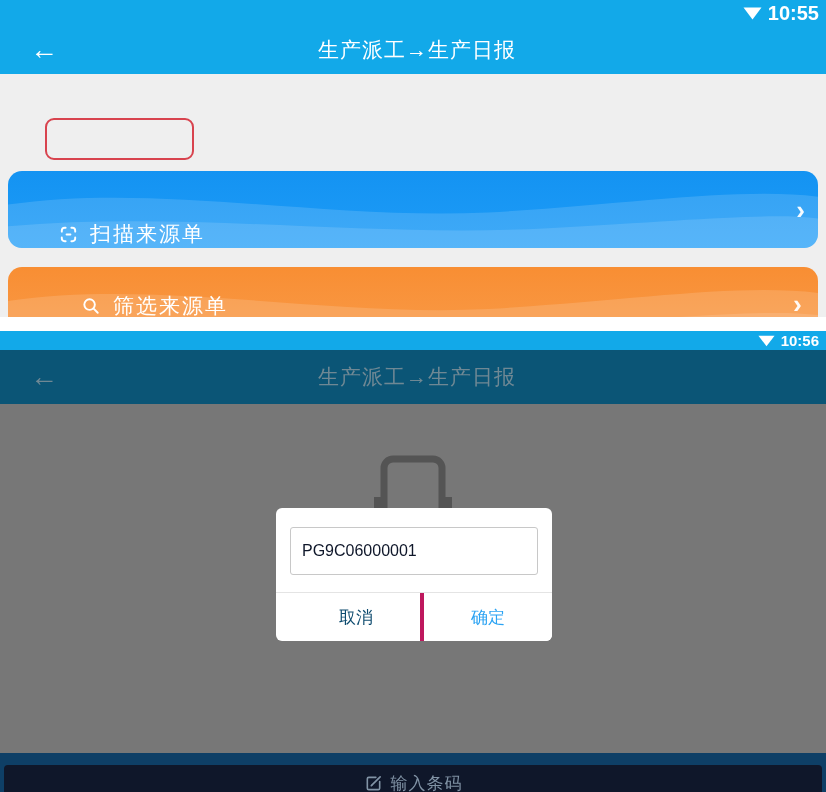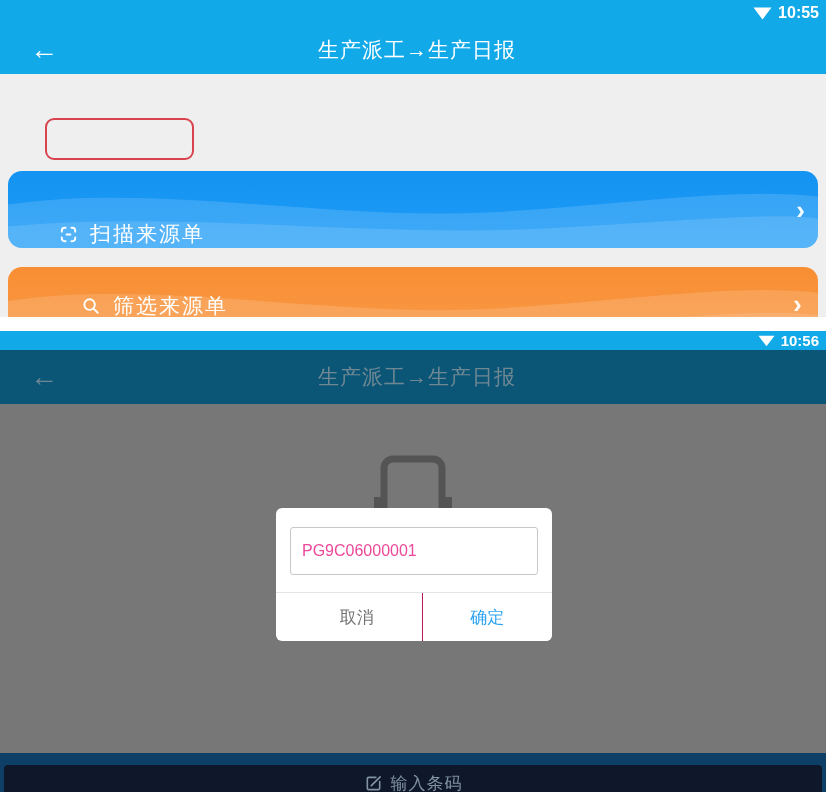--- a/index.html
+++ b/index.html
@@ -2,21 +2,21 @@
 <html><head>
 <meta charset="utf-8">
 <style>
   * { margin:0; padding:0; box-sizing:border-box; }
   body { font-family:"Liberation Sans","DejaVu Sans",sans-serif; }
   .page { position:relative; width:826px; height:792px; overflow:hidden; background:#ffffff; }
 
   
   .statusbar { position:absolute; left:0; right:0; background:#12A9E9; display:flex;
                align-items:center; justify-content:flex-end; padding-right:7px; gap:6px; }
-  .statusbar .time { color:#fff; font-weight:bold; font-size:16px; line-height:1; }
+  .statusbar .time { color:#fff; font-weight:bold; font-size:20px; line-height:1; }
   .wifi svg { display:block; }
 
   
   .s1-status { top:0; height:26px; }
   .s1-header { position:absolute; top:26px; left:0; right:0; height:48px; background:#12A9E9; }
   .s1-header .back, .s2-header .back { position:absolute; left:30px; top:50%; transform:translateY(-50%);
                font-size:28px; line-height:1; cursor:pointer; }
   .s1-header .back { color:#ffffff; }
   .hdr-title { position:absolute; left:8px; right:0; top:50%; transform:translateY(-50%);
                text-align:center; font-size:21px; letter-spacing:1px; }
@@ -47,27 +47,27 @@
   .s2-header .hdr-title { color:#6F8894; }
   .s2-body { position:absolute; top:404px; left:0; right:0; height:349px; background:#777777; }
 
   .phone-illustration { position:absolute; left:50%; transform:translateX(-50%); top:51px;
                         width:84px; height:53px; overflow:hidden; }
 
   .dialog { position:absolute; left:276px; top:104px; width:276px; height:133px;
             background:#ffffff; border-radius:6px; z-index:3; }
   .dialog-input { position:absolute; left:14px; top:19px; width:248px; height:48px;
                   border:1px solid #C8C8C8; border-radius:3px; background:#fff;
-                  font-size:16px; color:#ec4899; padding:0 11px;
+                  font-size:16px; color:#0f172a; padding:0 11px;
                   font-family:"Liberation Sans","DejaVu Sans",sans-serif; outline:none; }
   .dialog-buttons { position:absolute; left:0; right:0; bottom:0; height:49px;
                     border-top:1px solid #E4E4E4; display:flex; }
   .dialog-btn { flex:1; display:flex; align-items:center; justify-content:center;
                 font-size:17px; cursor:pointer; background:#fff; }
-  .dialog-btn.cancel { color:#737373; border-right:1px solid #be185d; border-radius:0 0 0 6px;margin-left:16px; }
+  .dialog-btn.cancel { color:#0c4a6e; border-right:4px solid #be185d; border-radius:0 0 0 6px;margin-left:16px; }
   .dialog-btn.confirm { color:#2BA3F3; border-radius:0 0 6px 0; }
 
   .bottom-strip { position:absolute; top:753px; left:0; right:0; height:39px; background:#0E3F66; }
   .bottom-bar { position:absolute; left:4px; right:4px; top:12px; height:37px; background:#0f172a;
                 border-radius:4px 4px 0 0; display:flex; align-items:center; justify-content:center;
                 gap:8px; color:#8193A5; font-size:17px; letter-spacing:1px; cursor:pointer; }
   .bottom-bar svg { display:block; }
 </style>
 </head>
 <body>

